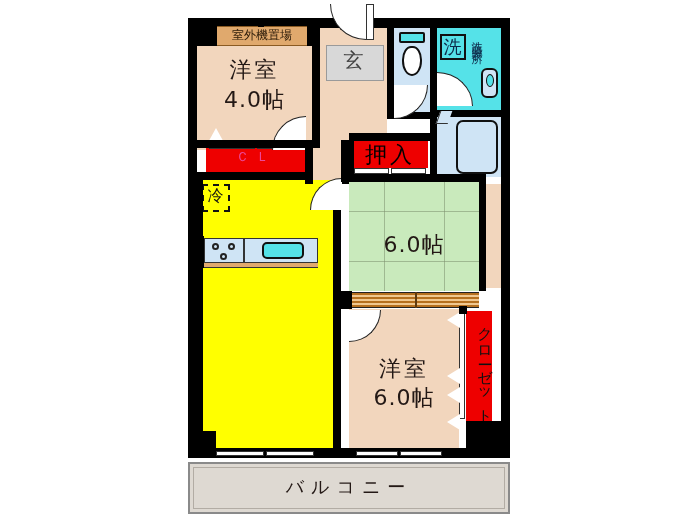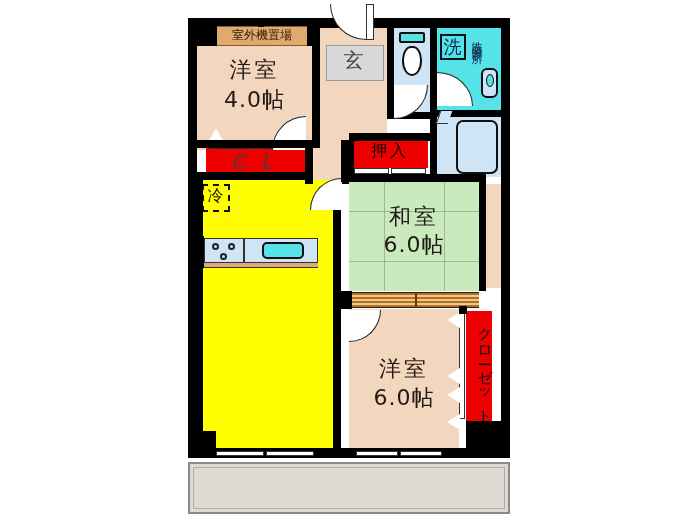--- a/index.html
+++ b/index.html
@@ -31,22 +31,22 @@
     text-align:center;
     letter-spacing:1px;
     white-space:nowrap;
     line-height:1.05;
     font-weight:400;
   }
   .lbl-room{font-size:22px;letter-spacing:3px;}
   .lbl-size{font-size:22px;letter-spacing:1px;}
   .lbl-sm{font-size:13px;letter-spacing:1px;}
   .lbl-xs{font-size:10px;letter-spacing:0px;}
-  .lbl-cl{font-size:22px;letter-spacing:7px;color:#404040;font-style:italic;}
-  .lbl-osh{font-size:16px;letter-spacing:3px;color:#000;}
+  .lbl-cl{font-size:13px;letter-spacing:7px;color:#ec4899;}
+  .lbl-osh{font-size:22px;letter-spacing:3px;color:#000;}
   .lbl-bal{font-size:18px;letter-spacing:7px;color:#231815;}
   .vtext{writing-mode:vertical-rl;text-orientation:upright;letter-spacing:3px;}
 
   
   .fx{position:absolute;box-sizing:border-box;}
   .outline{border:2px solid #111;}
   .thin{border:1px solid #111;}
 
   
   .arc{position:absolute;box-sizing:border-box;background:#fff;border:1.5px solid #222;}
@@ -64,20 +64,21 @@
     border-top:1px solid #222;border-bottom:1px solid #222;
   }
 </style>
 </head>
 <body>
 
 <div id="plan">
 
   <div class="abs balcony" style="left:188px;top:462px;width:322px;height:52px;border:2px solid #8a8a8a;"></div>
   <div class="abs" style="left:193px;top:467px;width:312px;height:42px;border:1px solid #b2aca4;"></div>
+  <div class="lbl lbl-bal" style="left:188px;top:478px;width:322px;">バルコニー</div>
 
   <div class="abs wall" style="left:188px;top:18px;width:322px;height:10px;"></div>
 
   <div class="abs wall" style="left:188px;top:448px;width:322px;height:10px;"></div>
 
   <div class="abs wall" style="left:188px;top:18px;width:9px;height:440px;"></div>
 
   <div class="abs wall" style="left:501px;top:18px;width:9px;height:440px;"></div>
 
   <div class="abs room-beige" style="left:197px;top:28px;width:115px;height:122px;"></div>
@@ -181,21 +182,20 @@
   <div class="abs wall" style="left:349px;top:133px;width:82px;height:8px;"></div>
   <div class="abs wall" style="left:349px;top:133px;width:5px;height:48px;"></div>
   <div class="abs wall" style="left:349px;top:174px;width:82px;height:7px;"></div>
 
   <div class="abs room-green" style="left:349px;top:181px;width:130px;height:110px;"></div>
 
   <div class="abs tatami-line" style="left:349px;top:211px;width:130px;height:1px;opacity:.55;"></div>
   <div class="abs tatami-line" style="left:349px;top:261px;width:130px;height:1px;opacity:.55;"></div>
   <div class="abs tatami-line" style="left:384px;top:181px;width:1px;height:110px;opacity:.55;"></div>
   <div class="abs tatami-line" style="left:444px;top:181px;width:1px;height:110px;opacity:.55;"></div>
-  <div class="lbl lbl-room" style="left:349px;top:205px;width:130px;">和室</div>
   <div class="lbl lbl-size" style="left:349px;top:233px;width:130px;">6.0帖</div>
 
   <div class="abs wall" style="left:479px;top:181px;width:7px;height:110px;"></div>
   <div class="abs room-beige" style="left:486px;top:184px;width:15px;height:104px;"></div>
 
   <div class="abs wood" style="left:352px;top:292px;width:127px;height:16px;"></div>
   <div class="abs" style="left:415px;top:292px;width:2px;height:16px;background:#5d3a10;"></div>
   <div class="abs wall" style="left:341px;top:291px;width:11px;height:18px;"></div>
 
   <div class="abs room-beige" style="left:349px;top:309px;width:110px;height:139px;"></div>

